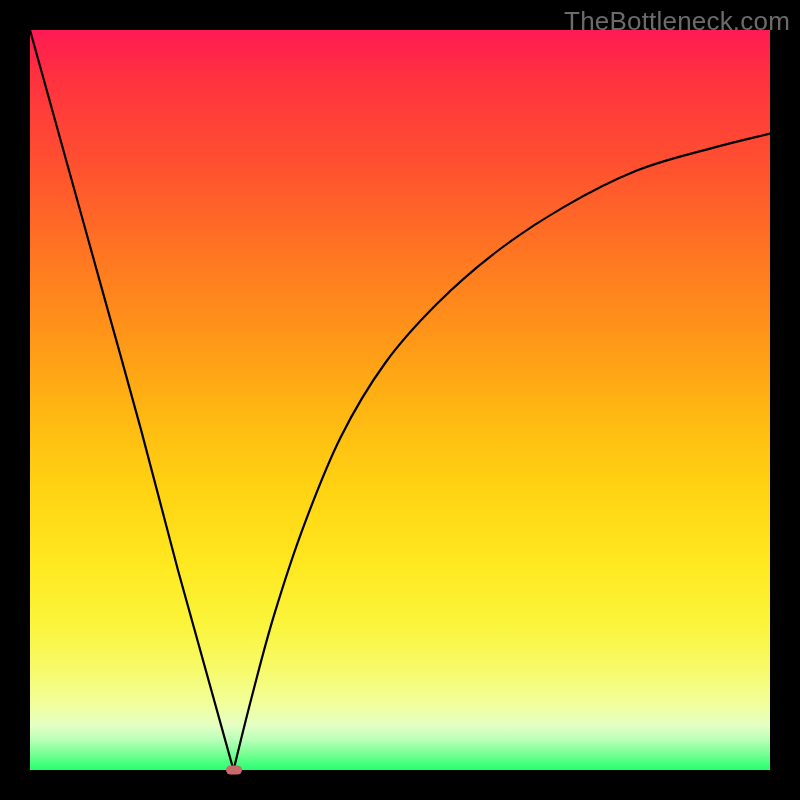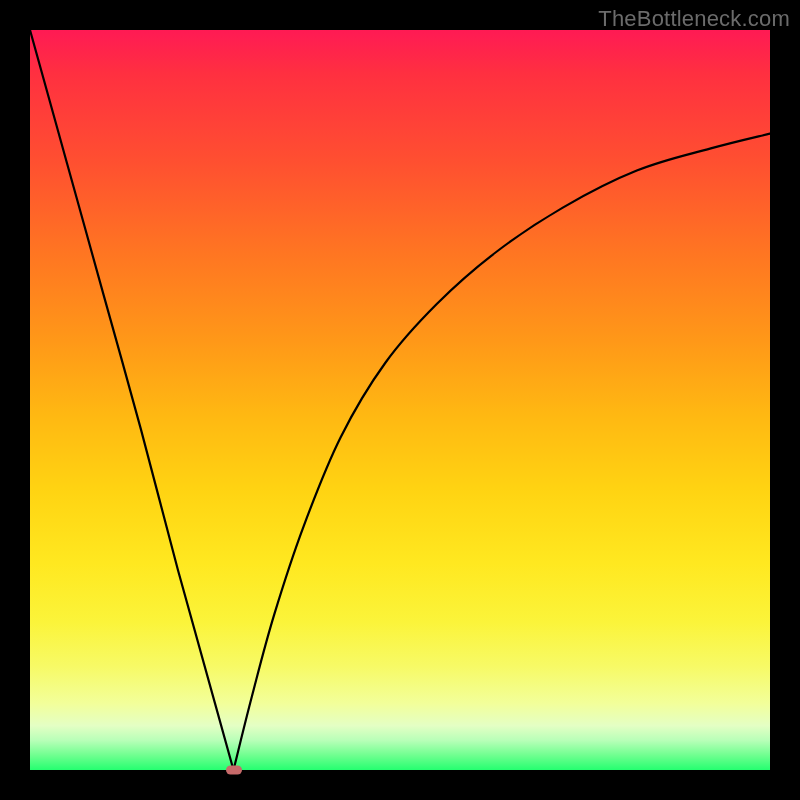--- a/index.html
+++ b/index.html
@@ -40,21 +40,21 @@
       #b8ffb8 96%,
       #70ff90 98%,
       #25ff70 100%
     );
   }
   .watermark {
     position: absolute;
     top: 6px;
     right: 10px;
     color: #6b6b6b;
-    font-size: 22px;
+    font-size: 26px;
     letter-spacing: 0.2px;
     user-select: none;
   }
   svg.curve {
     position: absolute;
     left: 0; top: 0;
     width: 740px;
     height: 740px;
     overflow: visible;
   }

